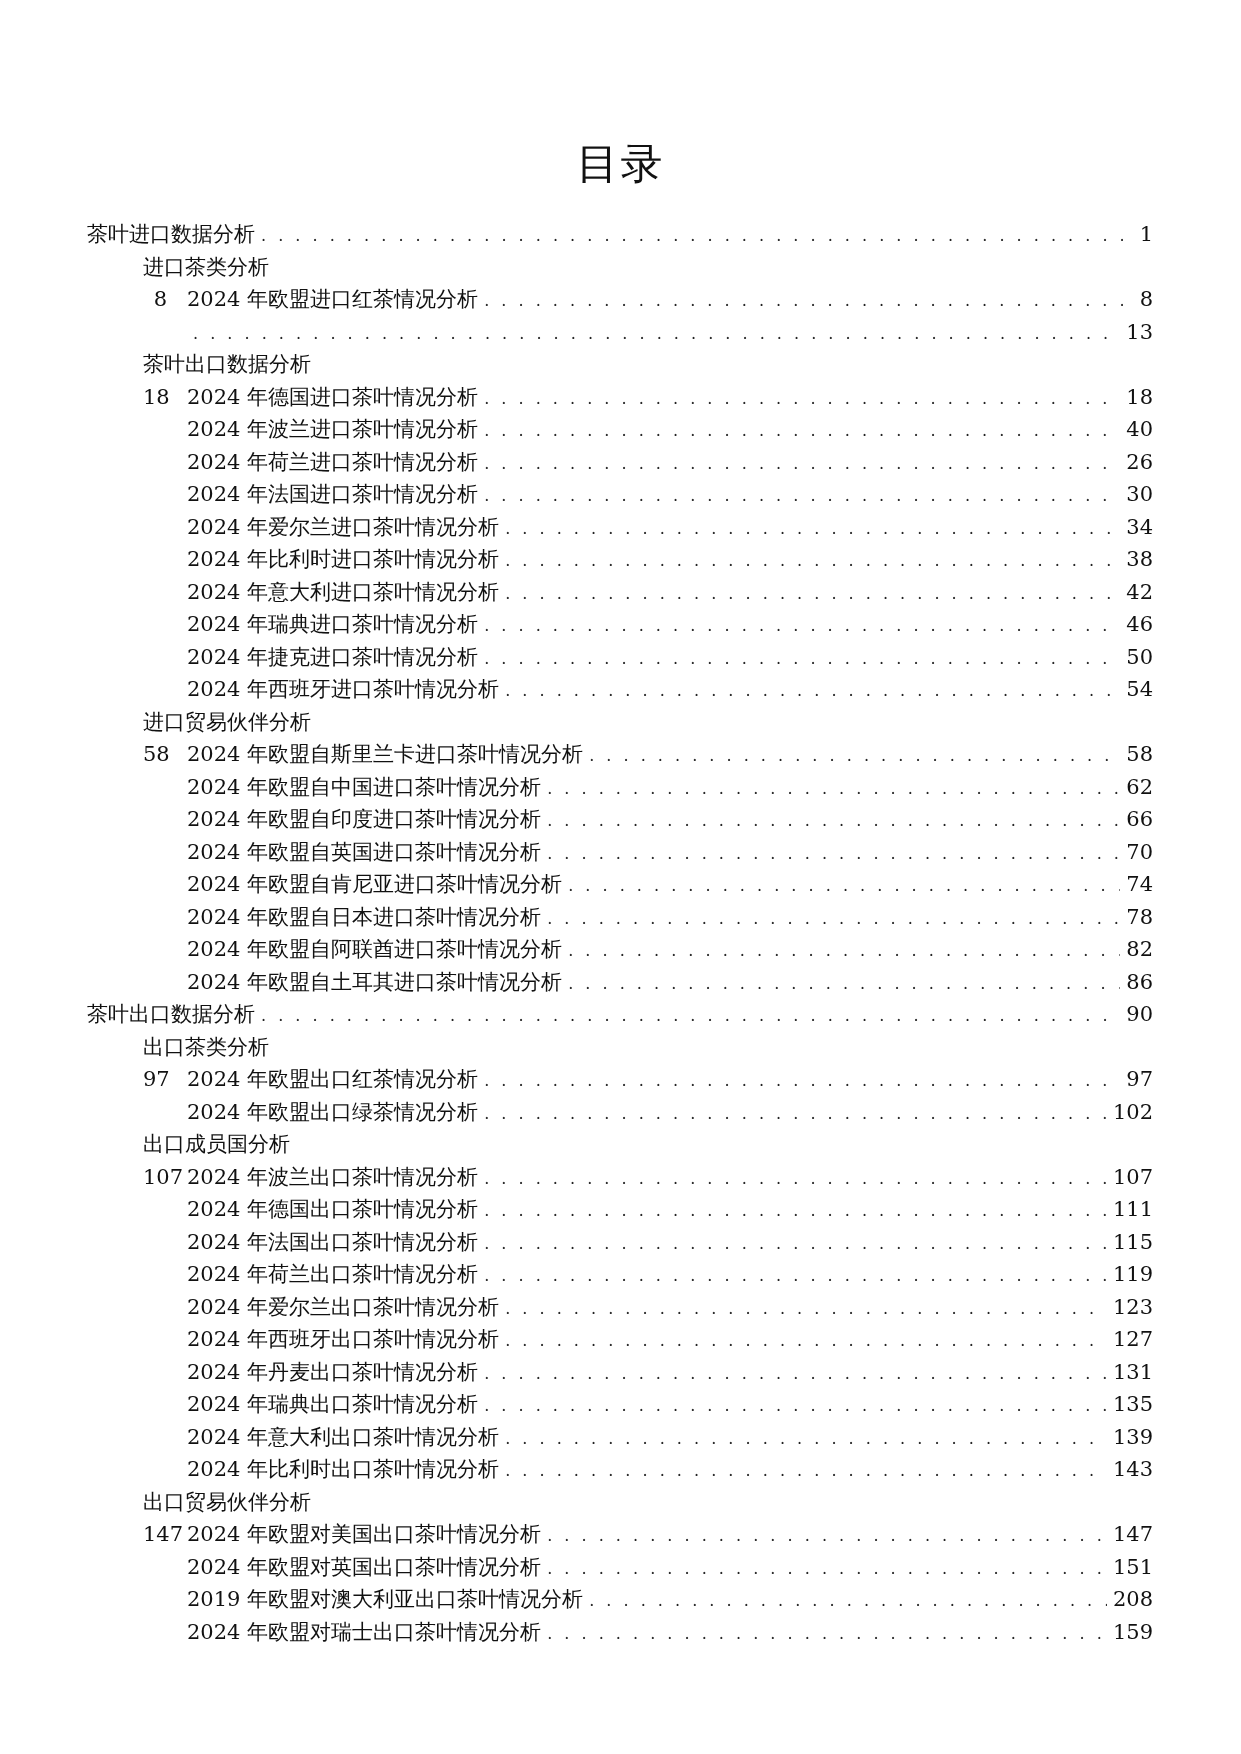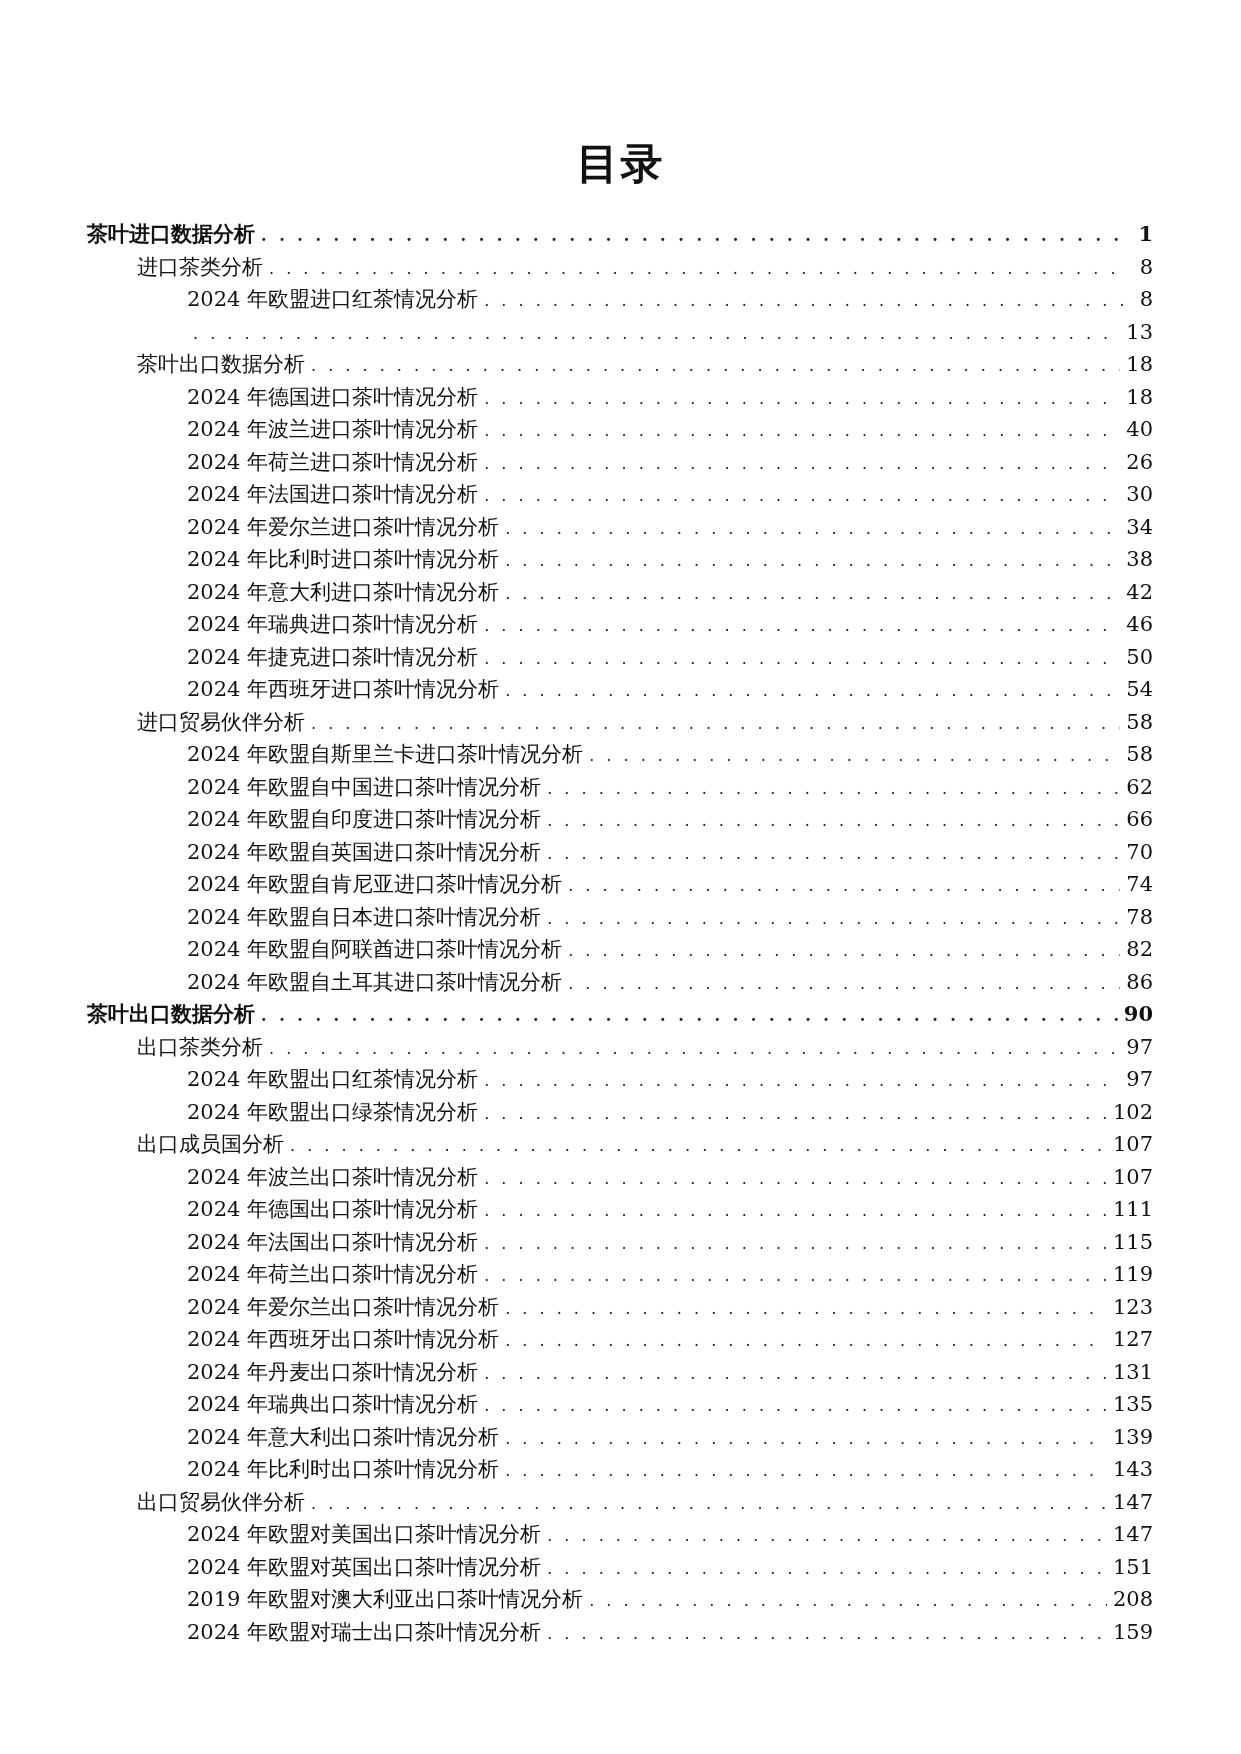--- a/index.html
+++ b/index.html
@@ -1,23 +1,23 @@
 <!DOCTYPE html>
 <html><head>
 <meta charset="utf-8">
 <style>
   html, body { margin:0; padding:0; background:#ffffff; }
   body { width:1241px; height:1754px; position:relative; overflow:hidden;
          font-family: "DejaVu Serif", "Liberation Serif", serif; color:#111; }
   .title { position:absolute; top:108px; left:0; width:1241px; text-align:center;
-           font-family:"DejaVu Sans", sans-serif; font-weight:bold; font-size:42px; letter-spacing:2px; }
+           font-family:"DejaVu Sans", sans-serif; font-weight:normal; font-size:42px; letter-spacing:2px; }
   .toc { position:absolute; top:218px; left:87px; width:1066px; }
   .row { display:flex; align-items:baseline; height:32.5px; font-size:21px; line-height:32.5px; }
-  .row.l1 { padding-left:0;font-weight:bold; }
-  .row.l2 { padding-left:50px; }
+  .row.l1 { padding-left:0; }
+  .row.l2 { padding-left:50px;flex-direction:column; }
   .row.l3 { padding-left:100px; }
   .label { white-space:nowrap; }
   .dots { flex:1; overflow:hidden; white-space:nowrap; margin:0 6px; letter-spacing:6px; color:#222; font-size:16px; }
   .dots::after { content:". . . . . . . . . . . . . . . . . . . . . . . . . . . . . . . . . . . . . . . . . . . . . . . . . . . . . . . . . . . . . . . . . . . . . . . . . . . . . . . . . . . . . . . . . . . . . . . . . . . . . . . . . . . . . . . . . . . . . . . ."; letter-spacing:3.5px; }
   .page { min-width:24px; text-align:right; white-space:nowrap; }
 </style>
 </head>
 <body>
 
 <h1 class="title">目录</h1>

